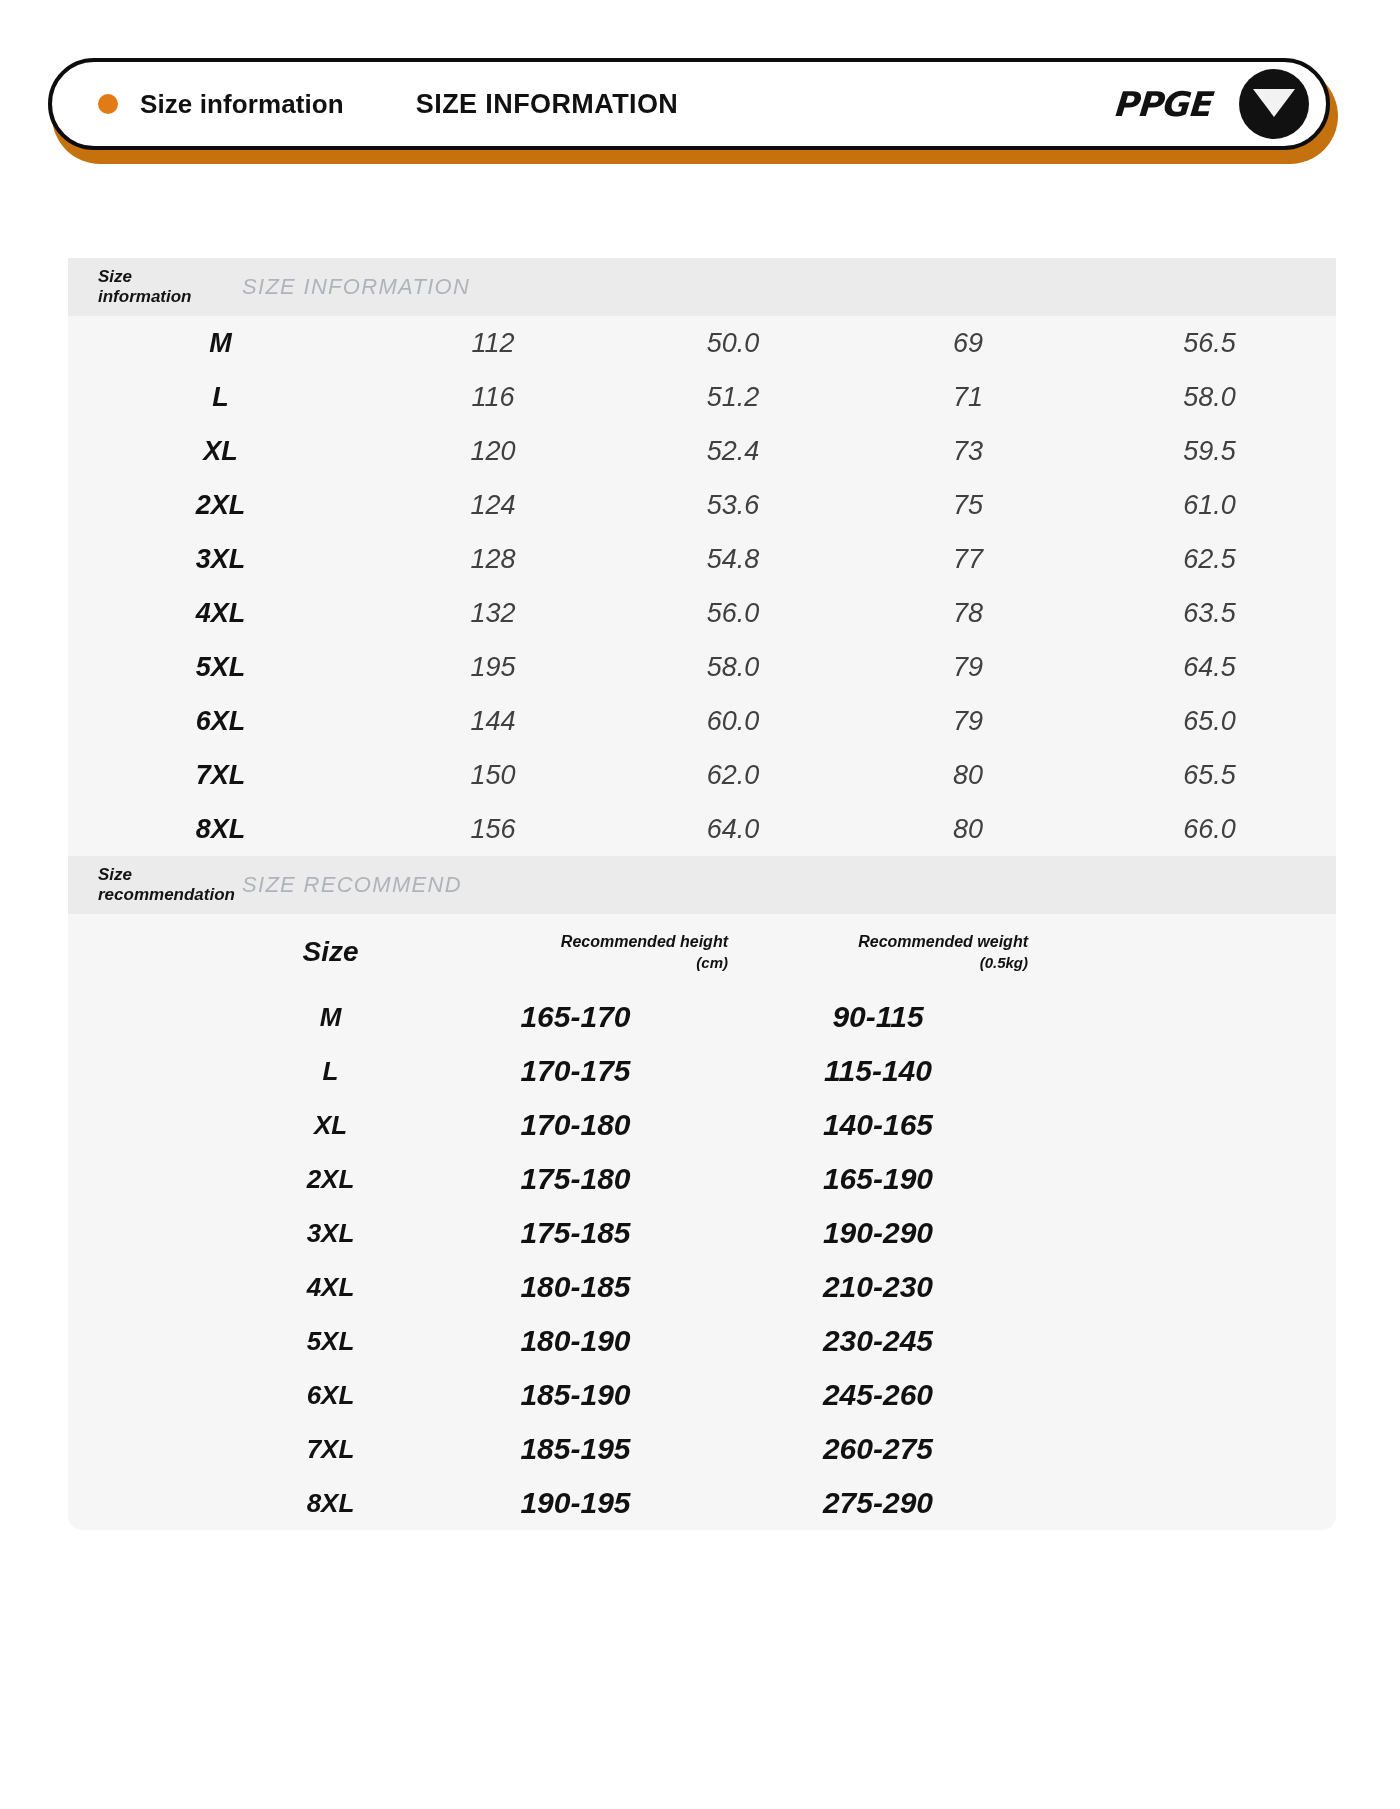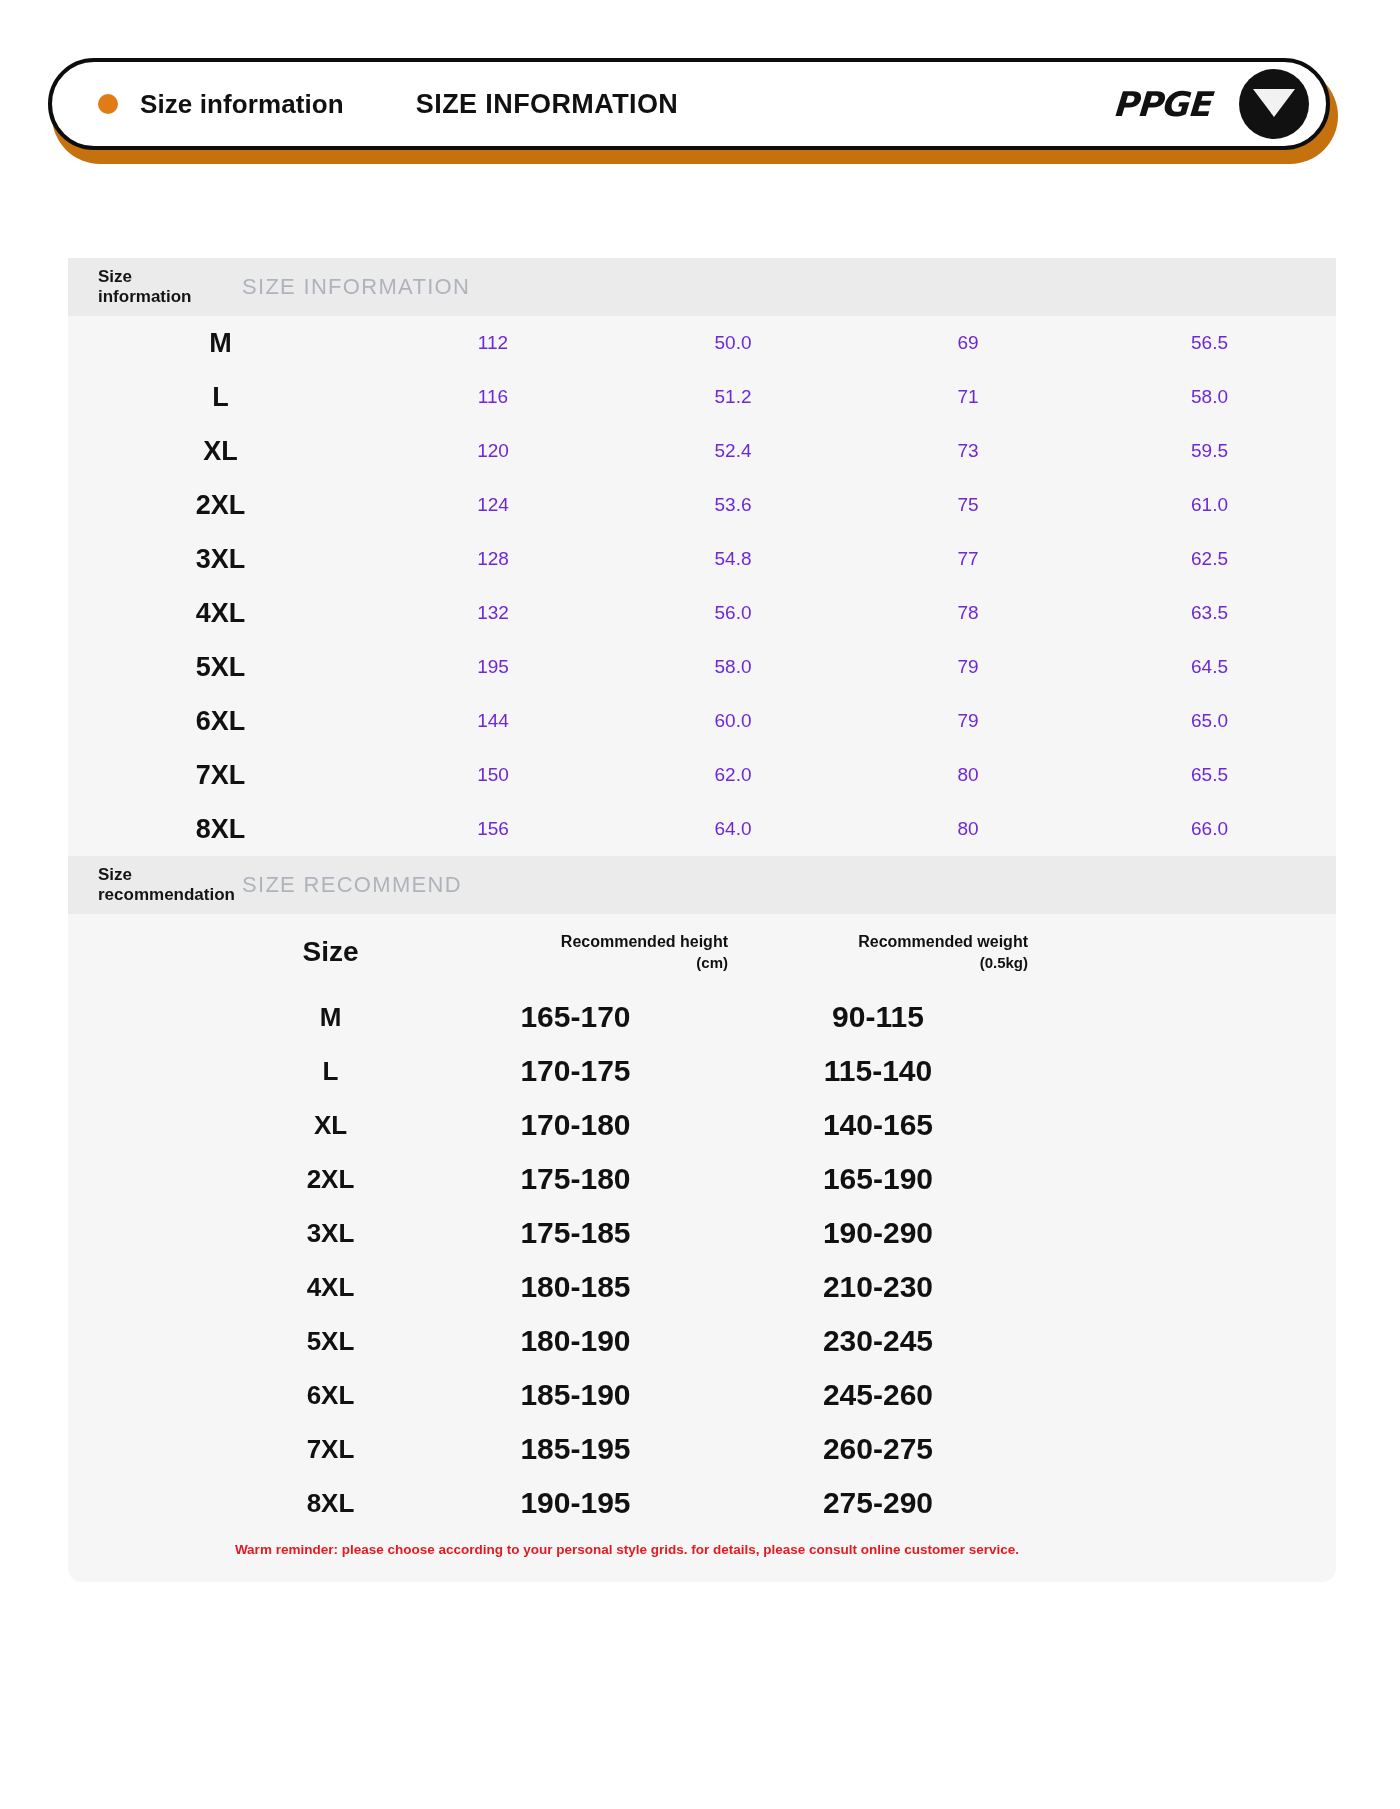--- a/index.html
+++ b/index.html
@@ -103,20 +103,21 @@
 
   
   .sheet {
     position: absolute;
     left: 68px;
     top: 258px;
     width: 1268px;
     background: #F6F6F6;
     border-bottom-left-radius: 14px;
     border-bottom-right-radius: 14px;
+    font-style: italic;
   }
 
   
   .band {
     height: 58px;
     background: #EBEBEB;
     display: flex;
     align-items: center;
     padding-left: 30px;
     box-sizing: border-box;
@@ -176,23 +177,23 @@
 
   .data-row { height: 54px; }
   .cell-size {
     font-size: 27px;
     font-weight: 700;
     color: #111;
     text-align: center;
     vertical-align: middle;
   }
   .cell-val {
-    font-size: 19px;
+    font-size: 27px;
     font-weight: 400;
-    color: #6d28d9;
+    color: #404040;
     text-align: center;
     vertical-align: middle;
   }
 
   .note {
     color: #D81E23;
     font-size: 13px;
     font-weight: 700;
     text-align: center;
     line-height: 1.4;
@@ -457,14 +458,13 @@
       <tr class="data2-row">
         <td></td>
         <td class="cell2-size">8XL</td>
         <td class="cell2-val">190-195</td>
         <td class="cell2-val">275-290</td>
         <td></td>
       </tr>
     </tbody>
   </table>
 
-  <div class="note2">Warm reminder: please choose according to your personal style grids. for details, please consult online customer service.</div>
 </div>
 
 </body></html>

